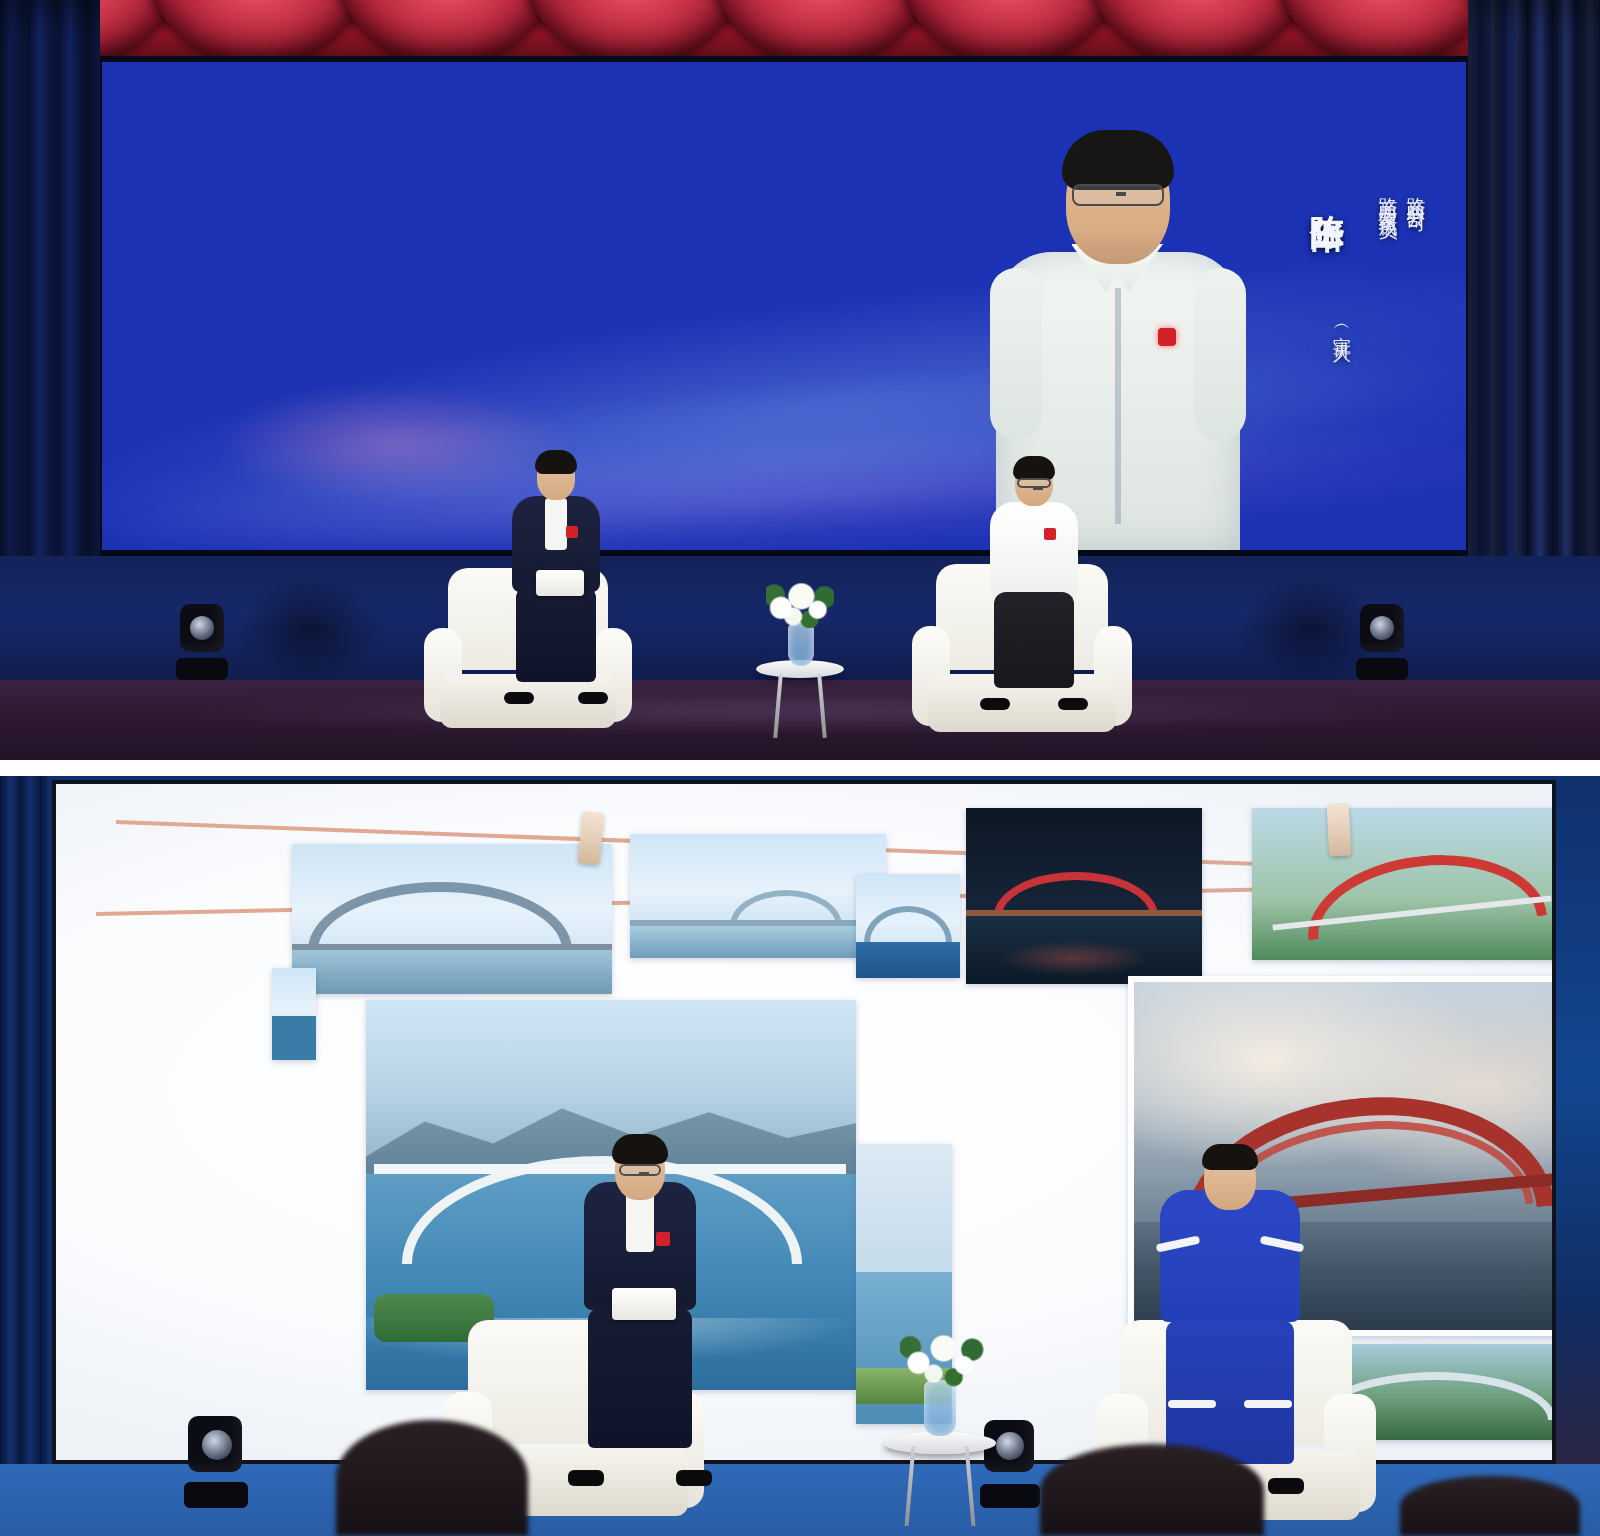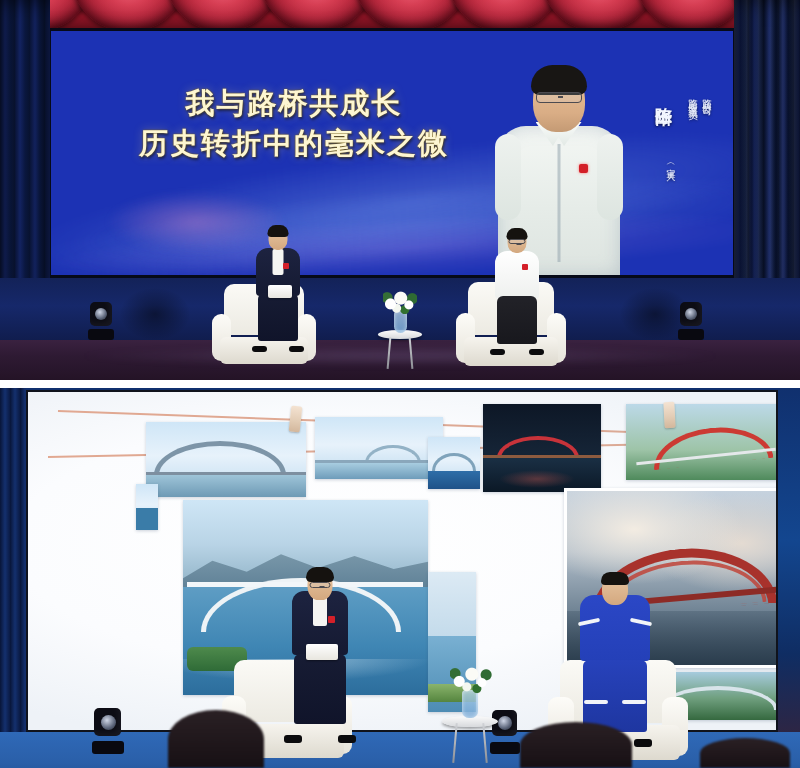--- a/index.html
+++ b/index.html
@@ -367,24 +367,20 @@
         <div class="swag" style="left:634px;"></div>
         <div class="swag" style="left:728px;"></div>
       </div>
 
       <div class="led-screen">
         <div class="led-wave w1"></div>
         <div class="led-wave w2"></div>
         <div class="led-wave w3"></div>
         <div class="led-glow"></div>
 
-        <div class="slide-title">
-          <span class="l1">我与路桥共成长</span>
-          <span class="l2">历史转折中的毫米之微</span>
-        </div>
 
         <div class="portrait-wrap">
           <div class="p-body"></div>
           <div class="p-arm-l"></div>
           <div class="p-arm-r"></div>
           <div class="p-placket"></div>
           <div class="p-collar"></div>
           <div class="p-badge"></div>
           <div class="p-head"></div>
           <div class="p-hair"></div>

